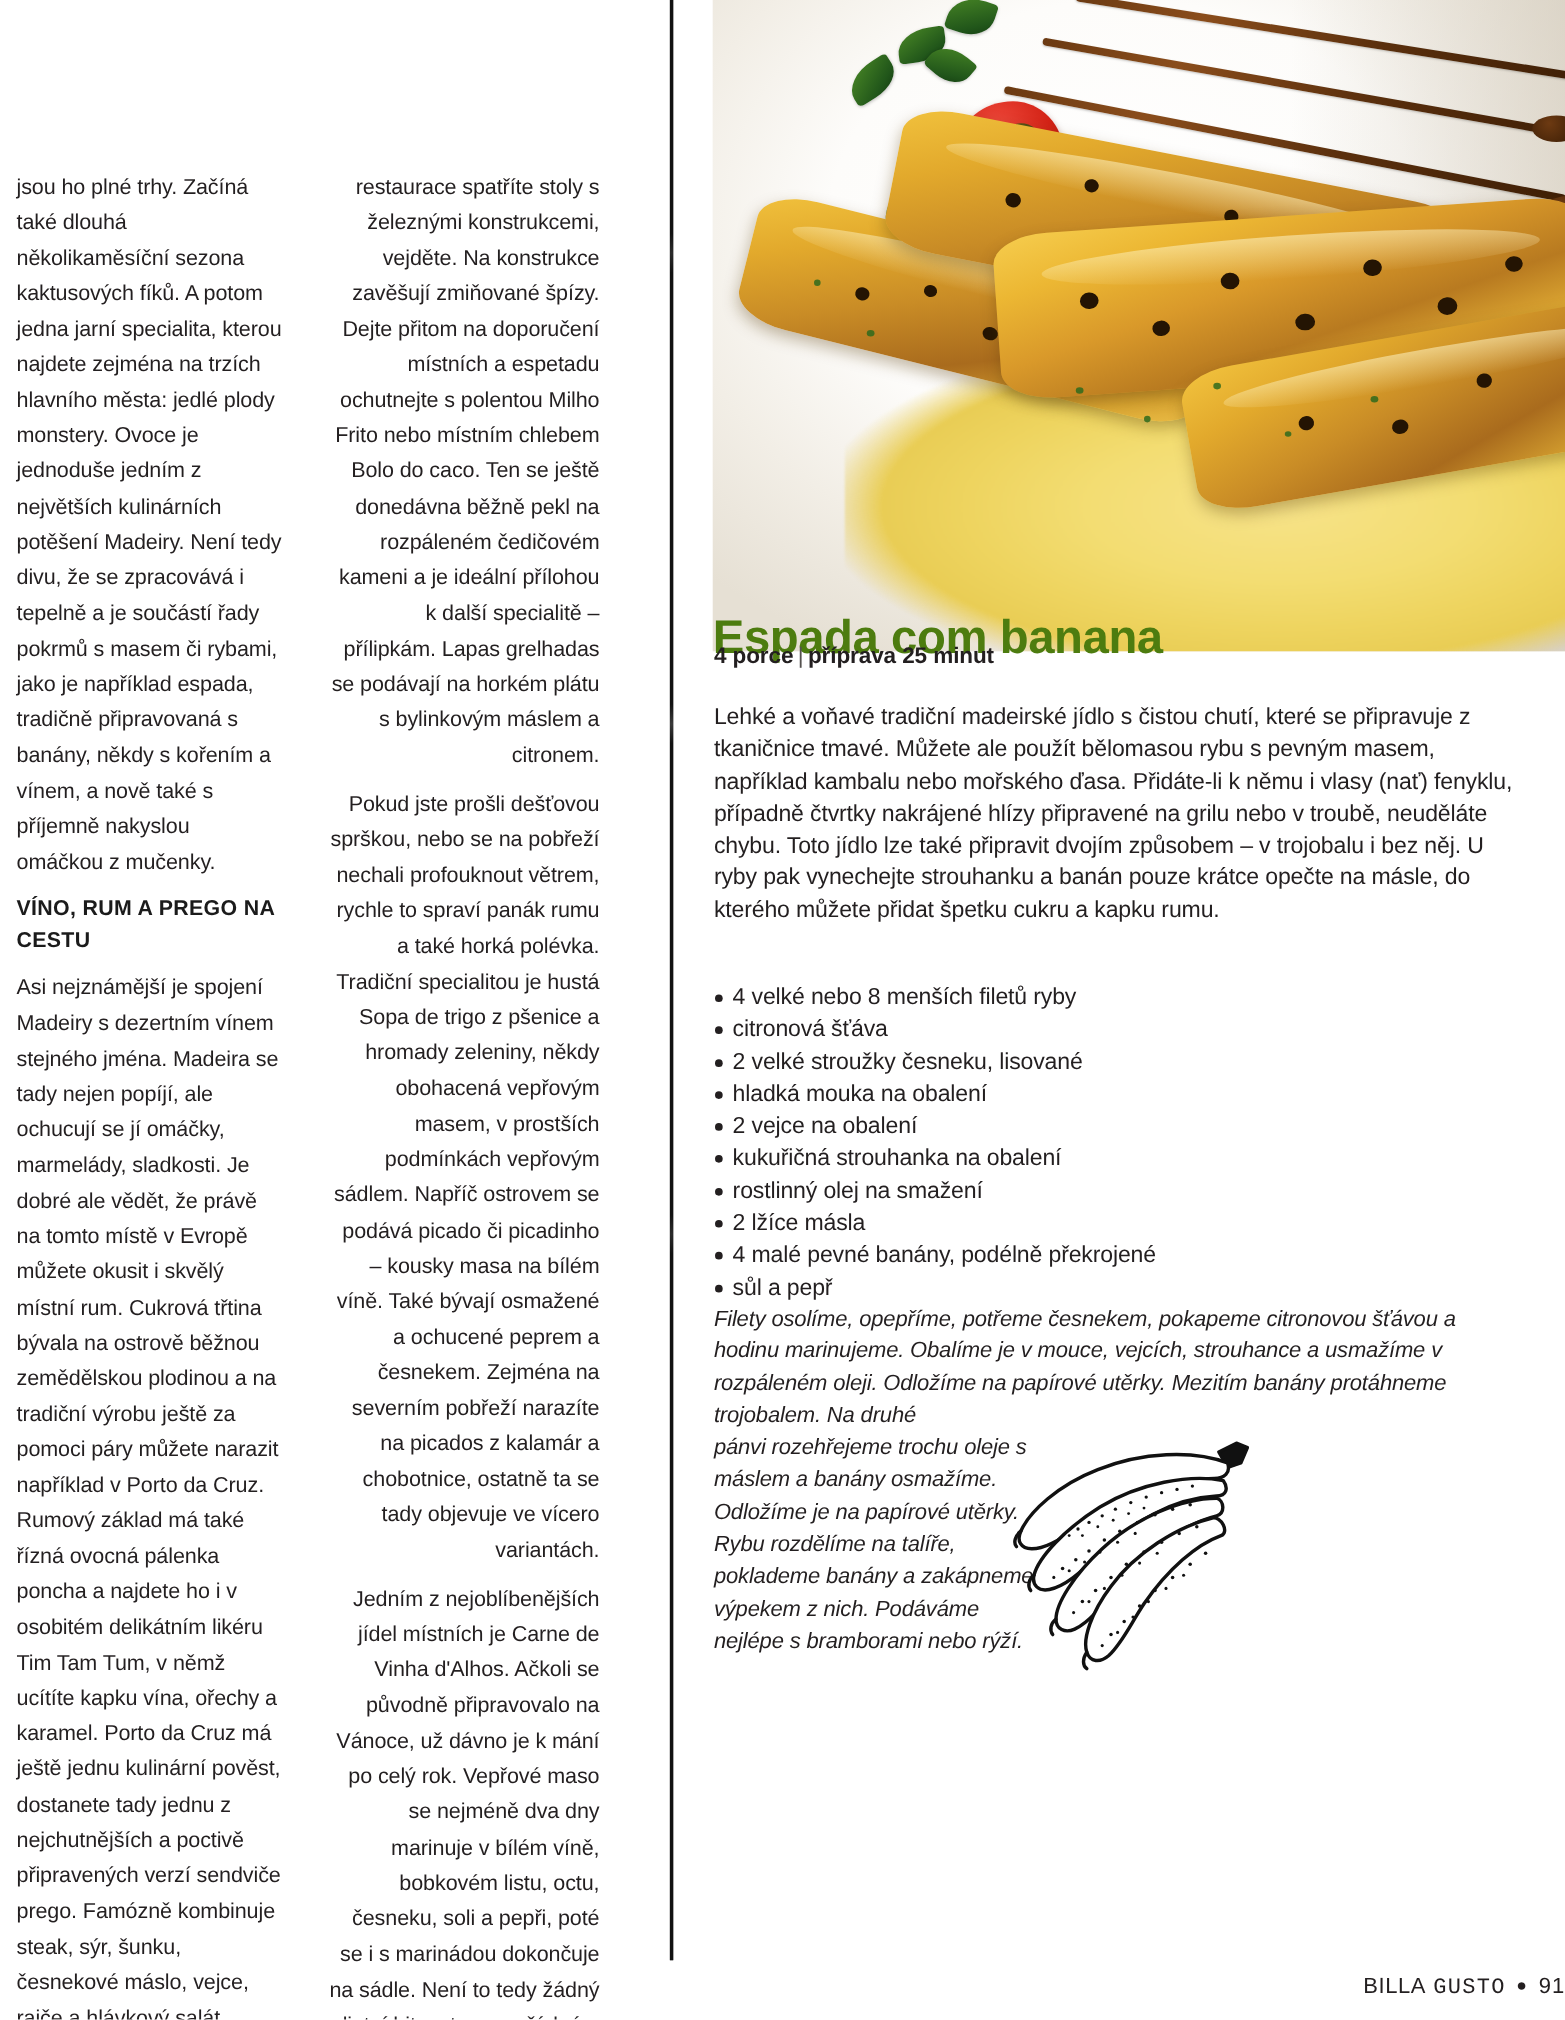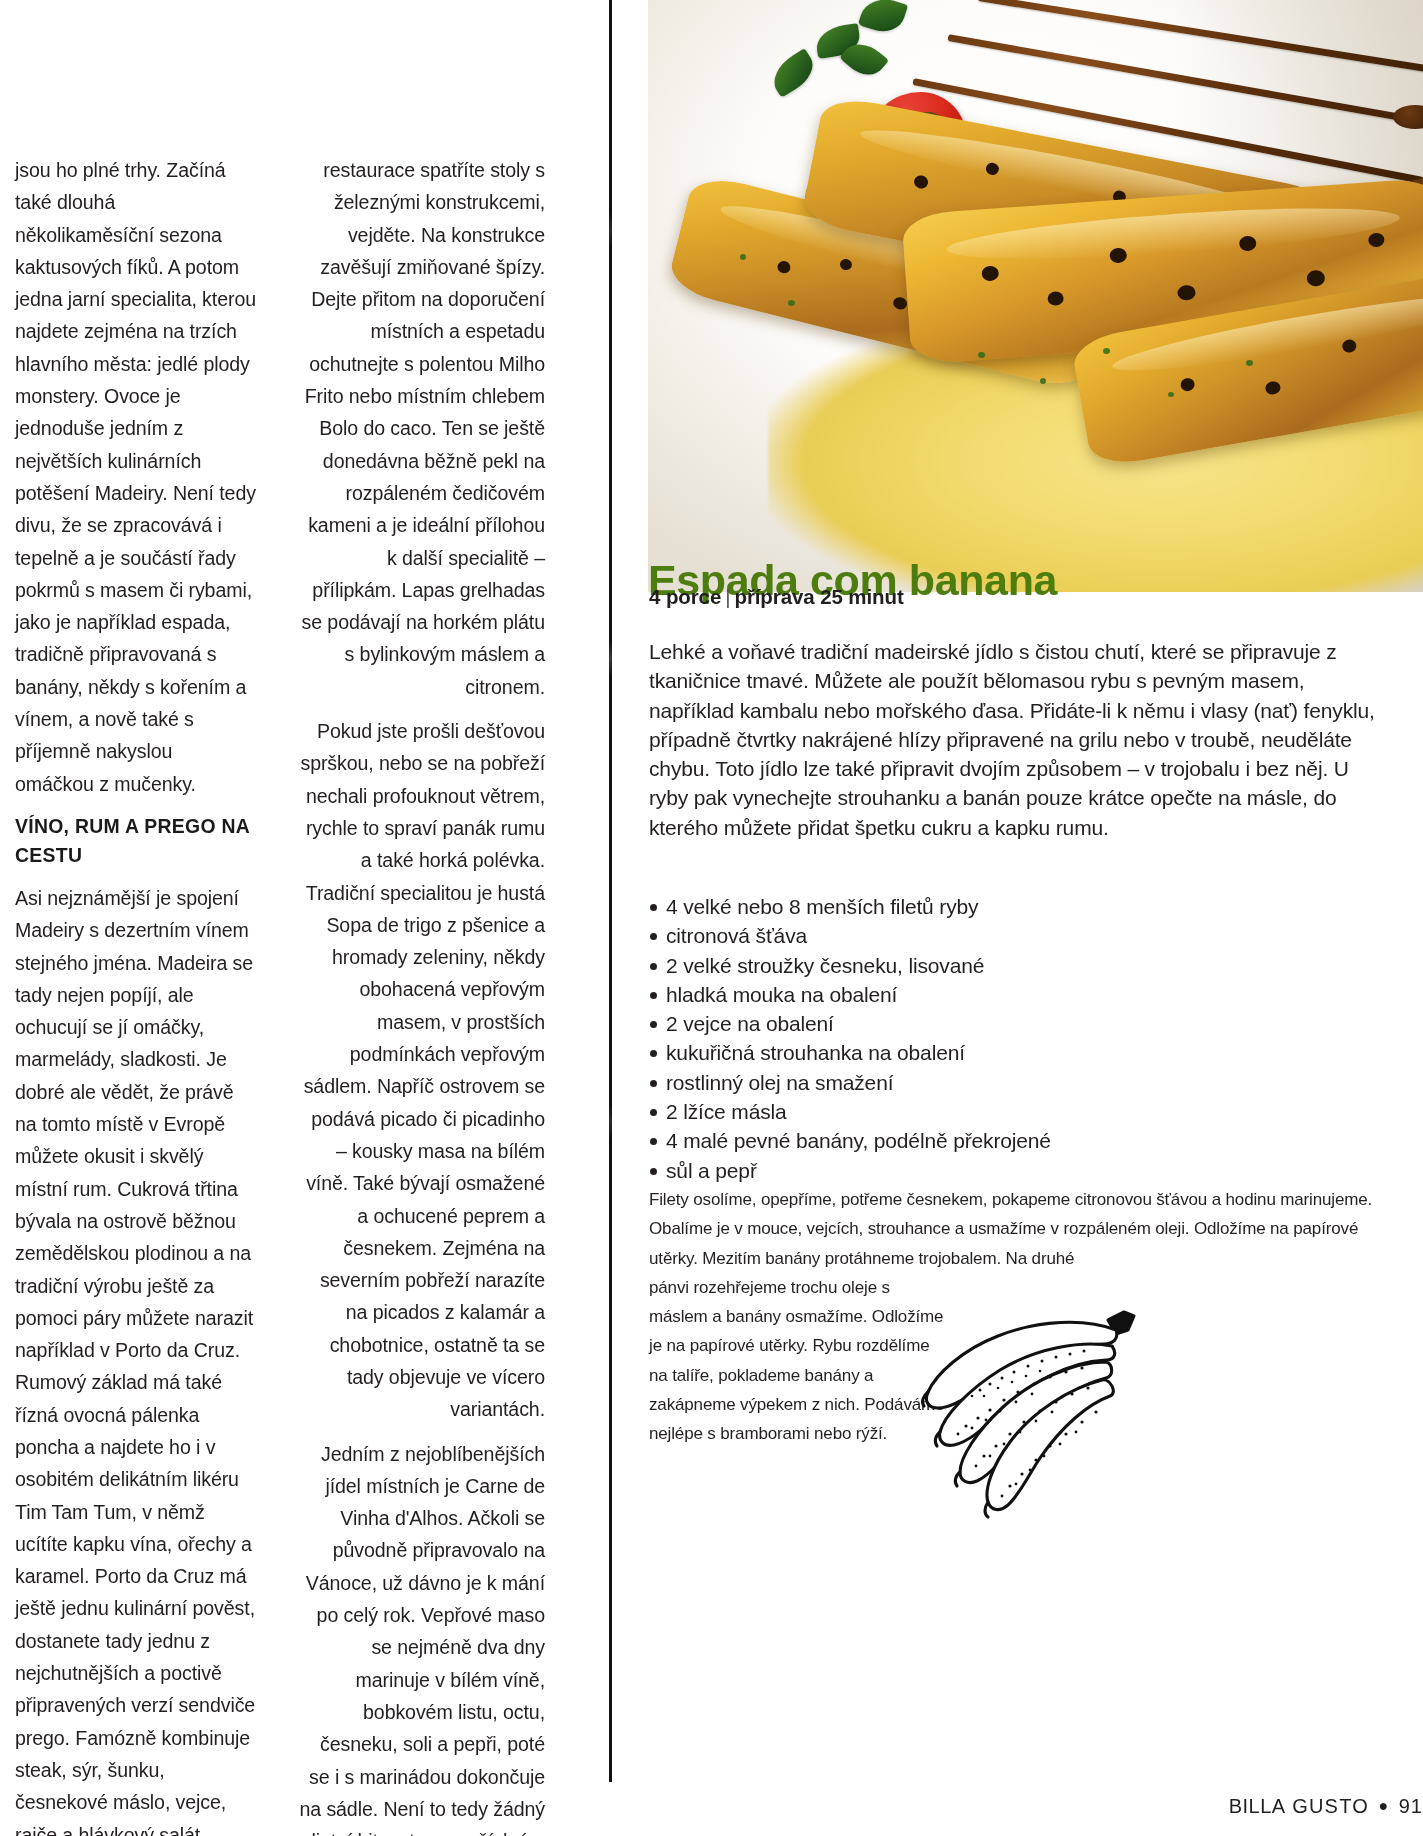--- a/index.html
+++ b/index.html
@@ -137,38 +137,38 @@
     position:absolute;left:1px;top:892px;width:730px;
     margin:0;padding:0;list-style:none;
     font-size:21px;line-height:29.3px;letter-spacing:-0.15px;color:#231f20;
   }
   #ingredients li{position:relative;padding-left:17px;}
   #ingredients li::before{
     content:"";position:absolute;left:1px;top:12px;width:7px;height:7px;border-radius:50%;background:#231f20;
   }
   #method{
     position:absolute;left:1px;top:1185px;width:730px;
-    font-size:17px;line-height:29.3px;letter-spacing:-0.15px;color:#231f20;
+    font-size:20px;line-height:29.3px;letter-spacing:-0.15px;color:#231f20;font-style:italic;
   }
   .m-line{display:block;}
   .m-short{max-width:300px;}
 
   
   #banana-illustration{
     position:absolute;left:262px;top:1300px;width:250px;height:230px;
   }
 
   
   #page-footer{
     position:absolute;left:0;top:1795px;width:775px;
     text-align:right;padding-right:15px;
     font-size:20px;letter-spacing:1px;color:#231f20;
   }
   #page-footer .brand{font-weight:normal;letter-spacing:.5px;}
-  #page-footer .gusto{font-weight:normal;letter-spacing:1.2px;}
+  #page-footer .gusto{font-weight:normal;letter-spacing:1.2px;font-family:Liberation Mono, monospace;}
   #page-footer .dot{font-size:16px;vertical-align:2px;padding:0 3px;}
   #page-footer .pageno{font-weight:normal;}
 </style>
 </head>
 <body>
 
 <div id="article-columns">
 
   <div class="col" id="col-1">
     <p>jsou ho plné trhy. Začíná také dlouhá několikaměsíční sezona kaktusových fíků. A potom jedna jarní specialita, kterou najdete zejména na trzích hlavního města: jedlé plody monstery. Ovoce je jednoduše jedním z největších kulinárních potěšení Madeiry. Není tedy divu, že se zpracovává i tepelně a je součástí řady pokrmů s masem či rybami, jako je například espada, tradičně připravovaná s banány, někdy s kořením a vínem, a nově také s příjemně nakyslou omáčkou z mučenky.</p>

